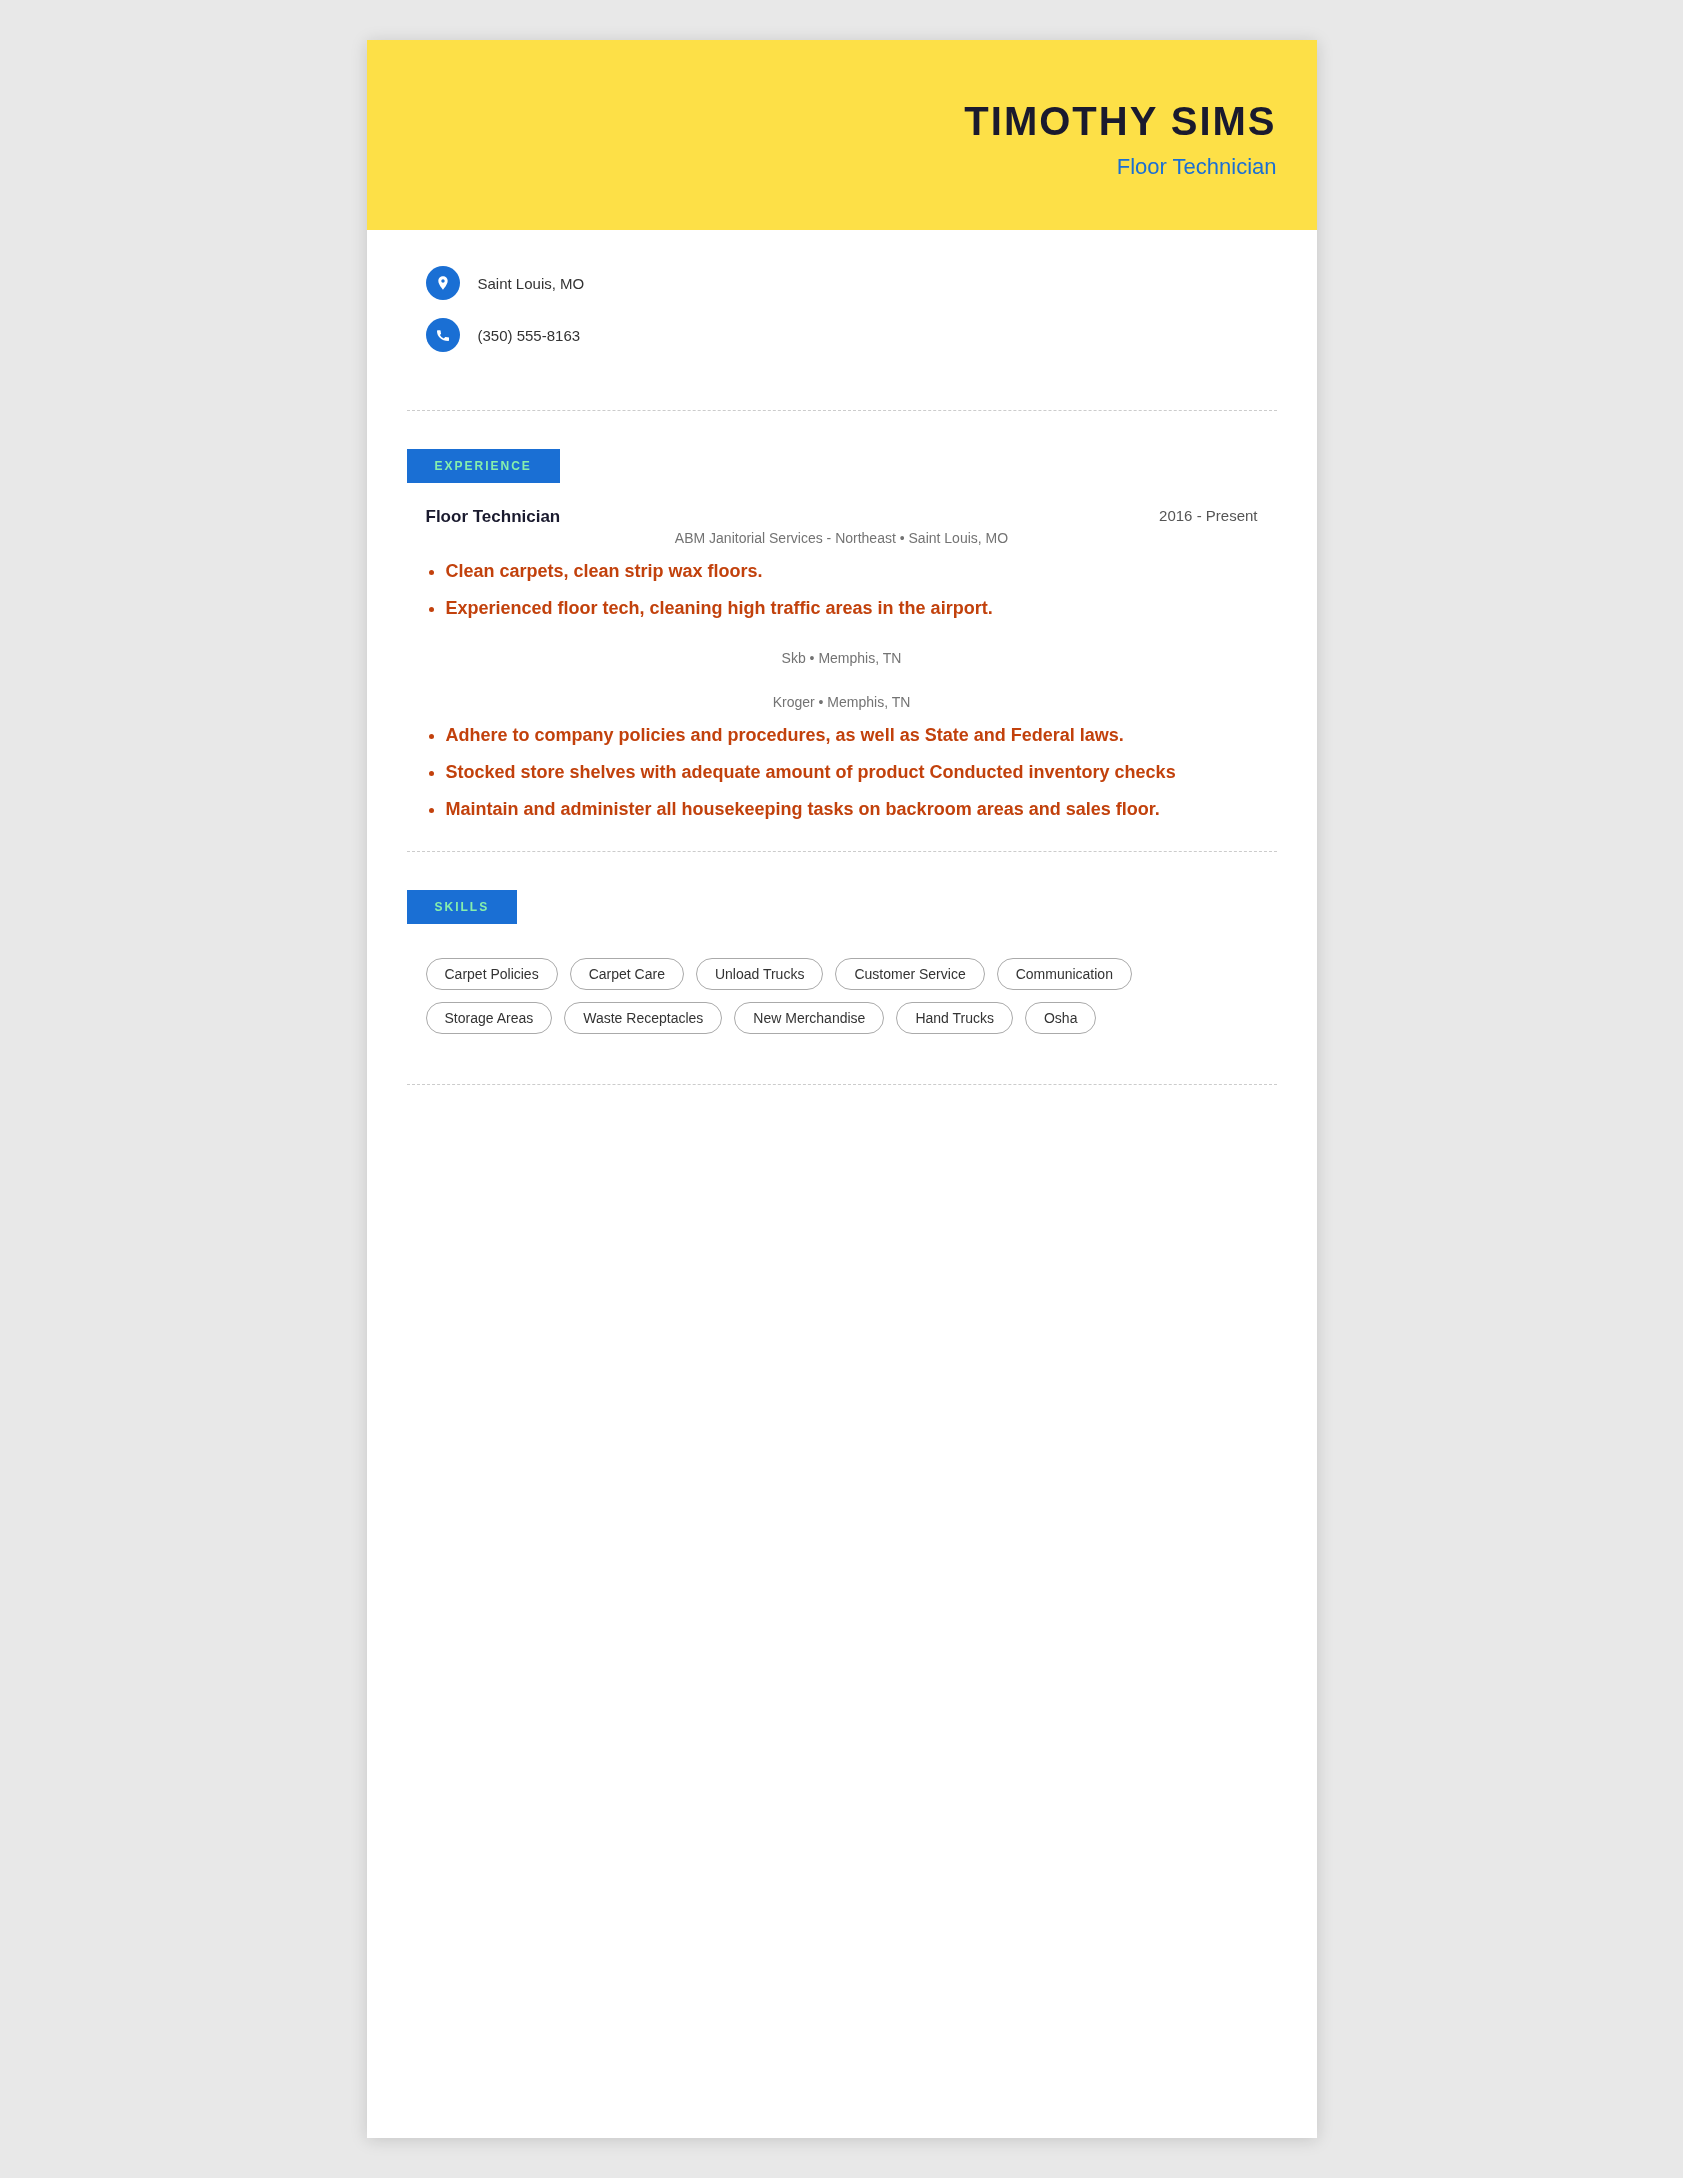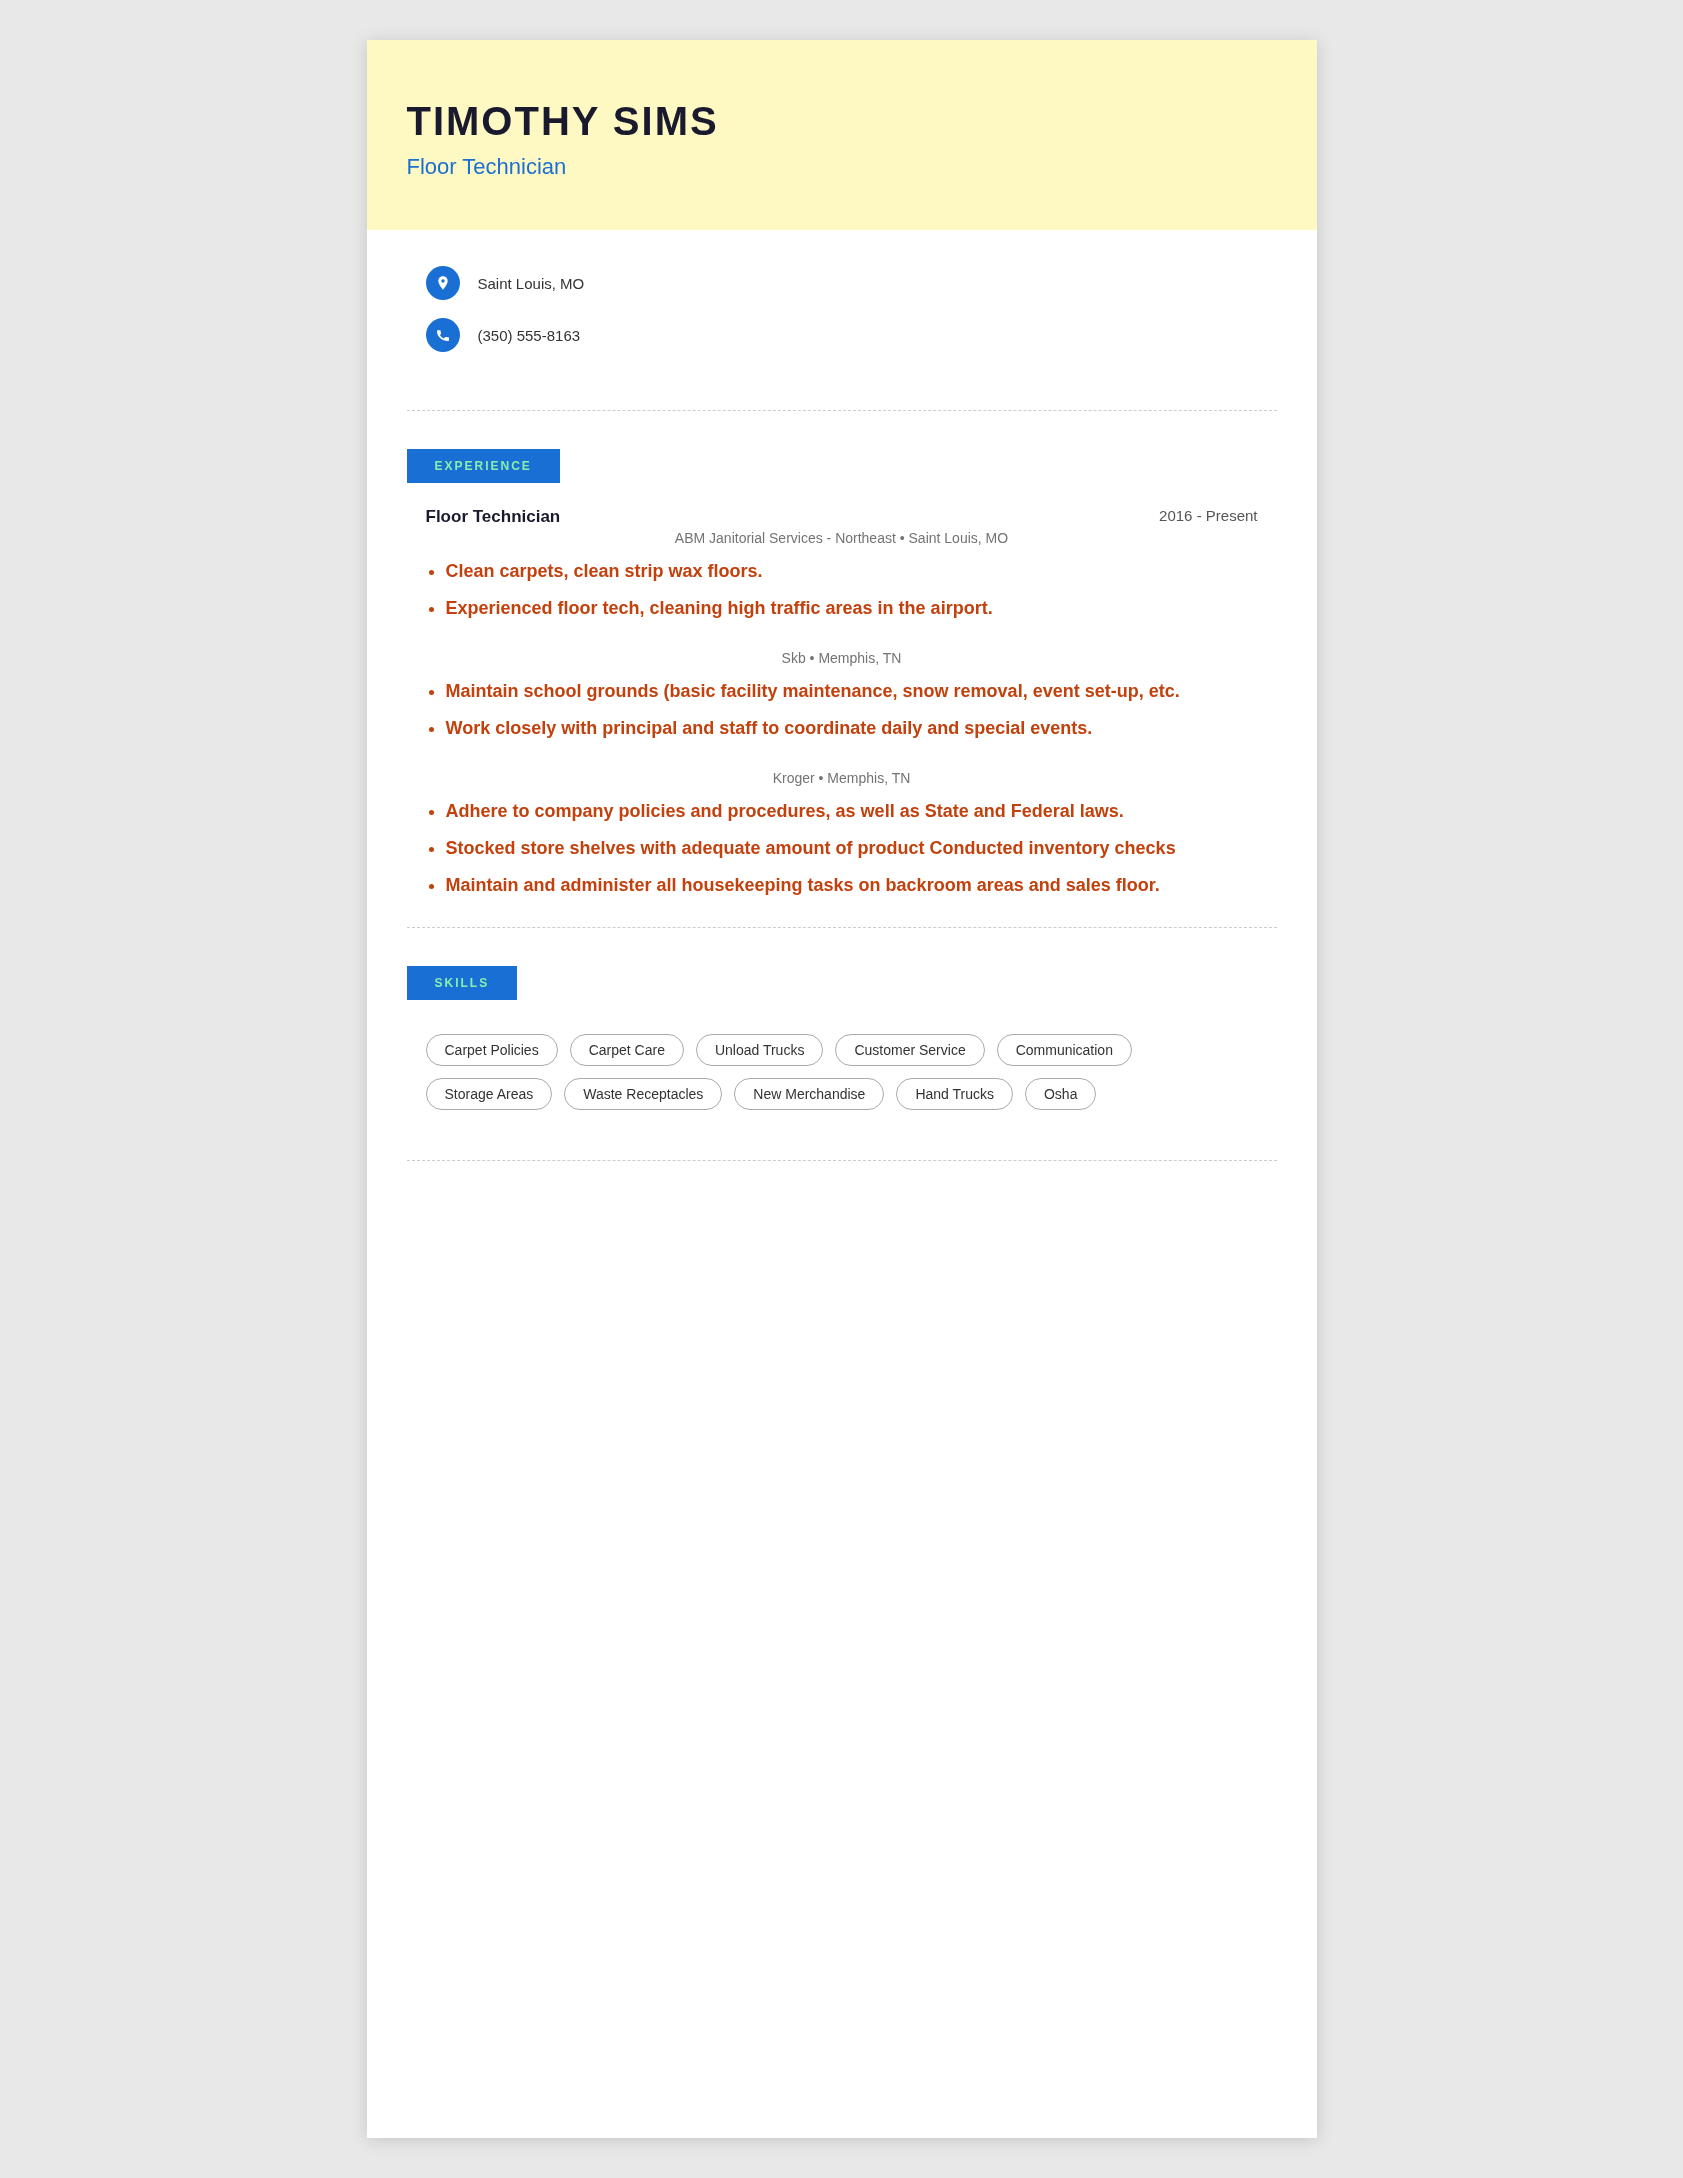--- a/index.html
+++ b/index.html
@@ -15,22 +15,22 @@
 
     .resume-container {
       background: #ffffff;
       width: 950px;
       min-height: 2079px;
       box-shadow: 0 2px 16px rgba(0,0,0,0.15);
     }
 
     
     .header {
-      background: #fef9c3;
-      text-align: left;
+      background: #fde047;
+      text-align: right;
       padding: 59px 40px 50px;
     }
 
     .header-name {
       font-size: 40px;
       font-weight: 900;
       color: #1a1a2e;
       letter-spacing: 2px;
       text-transform: uppercase;
     }
@@ -219,24 +219,20 @@
         <ul class="job-bullets">
           <li>Clean carpets, clean strip wax floors.</li>
           <li>Experienced floor tech, cleaning high traffic areas in the airport.</li>
         </ul>
       </div>
 
       <div class="job-entry">
         <div class="job-company">
           <span>Skb</span> • <span>Memphis, TN</span>
         </div>
-        <ul class="job-bullets">
-          <li>Maintain school grounds (basic facility maintenance, snow removal, event set-up, etc.</li>
-          <li>Work closely with principal and staff to coordinate daily and special events.</li>
-        </ul>
       </div>
 
       <div class="job-entry">
         <div class="job-company">
           <span>Kroger</span> • <span>Memphis, TN</span>
         </div>
         <ul class="job-bullets">
           <li>Adhere to company policies and procedures, as well as State and Federal laws.</li>
           <li>Stocked store shelves with adequate amount of product Conducted inventory checks</li>
           <li>Maintain and administer all housekeeping tasks on backroom areas and sales floor.</li>

